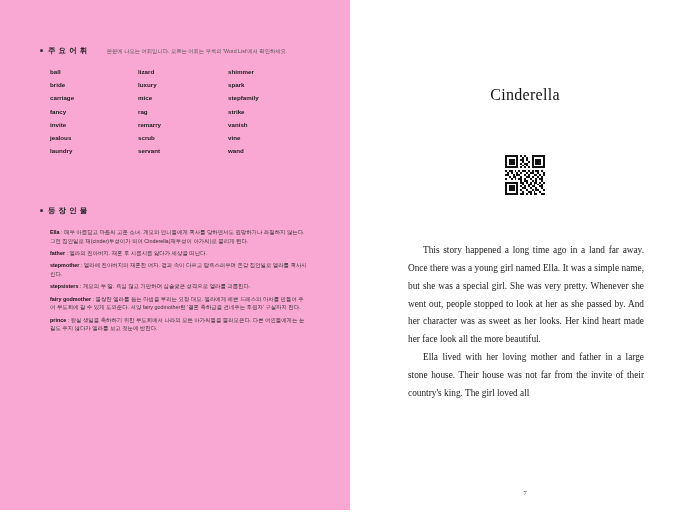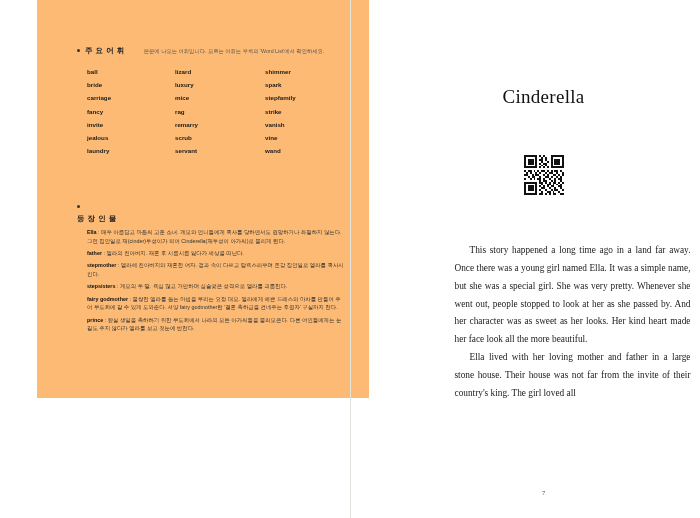--- a/index.html
+++ b/index.html
@@ -16,24 +16,23 @@
   .spread {
     position: relative;
     width: 700px;
     height: 518px;
     display: flex;
   }
   
   .page-left {
     position: relative;
     width: 350px;
-    height: 398px;
-    background: #fdba74;
+    height: 510px;
+    background: #f9a8d4;
     box-sizing: border-box;
-    margin-left: 37px;
   }
   .page-right {
     position: relative;
     width: 350px;
     height: 518px;
     background: #ffffff;
     box-sizing: border-box;
   }
   .gutter {
     position: absolute;
@@ -105,21 +104,21 @@
   }
 
   
   .story-title {
     position: absolute;
     top: 86px;
     left: 0;
     width: 350px;
     text-align: center;
     font-family: "Liberation Serif", serif;
-    font-size: 19px;
+    font-size: 16px;
     color: #111;
     letter-spacing: 0.3px;
   }
   .qr {
     position: absolute;
     top: 155px;
     left: 175px;
     transform: translateX(-50%);
     width: 40px;
     height: 40px;
@@ -130,21 +129,20 @@
   .story-body {
     position: absolute;
     top: 242px;
     left: 58px;
     width: 236px;
     font-family: "Liberation Serif", serif;
     font-size: 9.3px;
     line-height: 1.92;
     color: #1a1a1a;
     text-align: justify;
-    margin-left: 28px;
   }
   .story-body p {
     margin: 0;
     text-indent: 15px;
   }
   .page-num {
     position: absolute;
     bottom: 22px;
     left: 0;
     width: 350px;
@@ -190,21 +188,21 @@
 
       <span>jealous</span>
       <span>scrub</span>
       <span>vine</span>
 
       <span>laundry</span>
       <span>servant</span>
       <span>wand</span>
     </div>
 
-    <div class="section-head" style="left:40px; top:206px;flex-direction:column;">
+    <div class="section-head" style="left:40px; top:206px;">
       <span class="bullet"></span>
       <span>등 장 인 물</span>
     </div>
 
     <div class="chars">
       <div class="char-row">
         <span class="char-name">Ella</span>
         <span>: 매우 아름답고 마음씨 고운 소녀. 계모와 언니들에게 혹사를 당하면서도 원망하거나 좌절하지 않는다. 그런 집안일로 재(cinder)투성이가 되어 Cinderella(재투성이 아가씨)로 불리게 된다.</span>
       </div>
       <div class="char-row">

